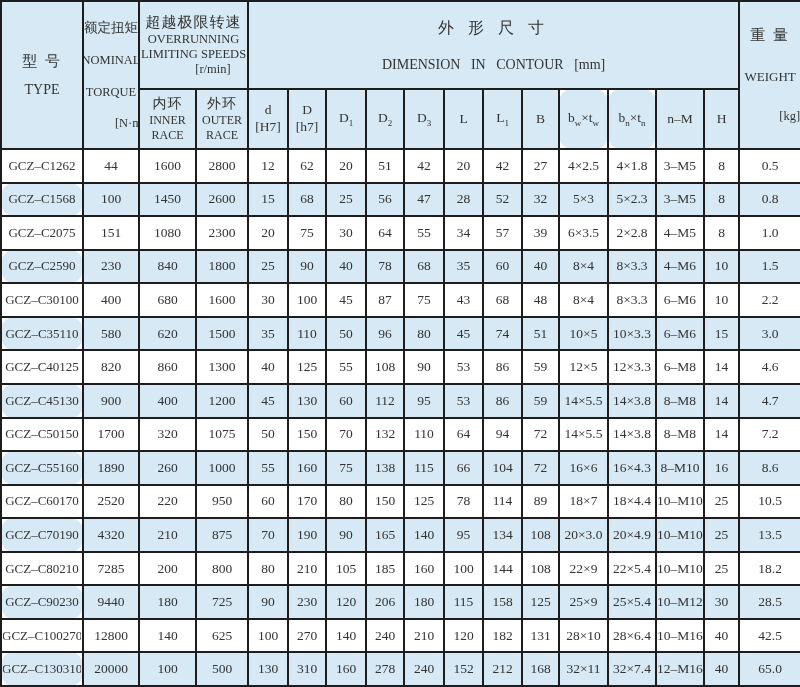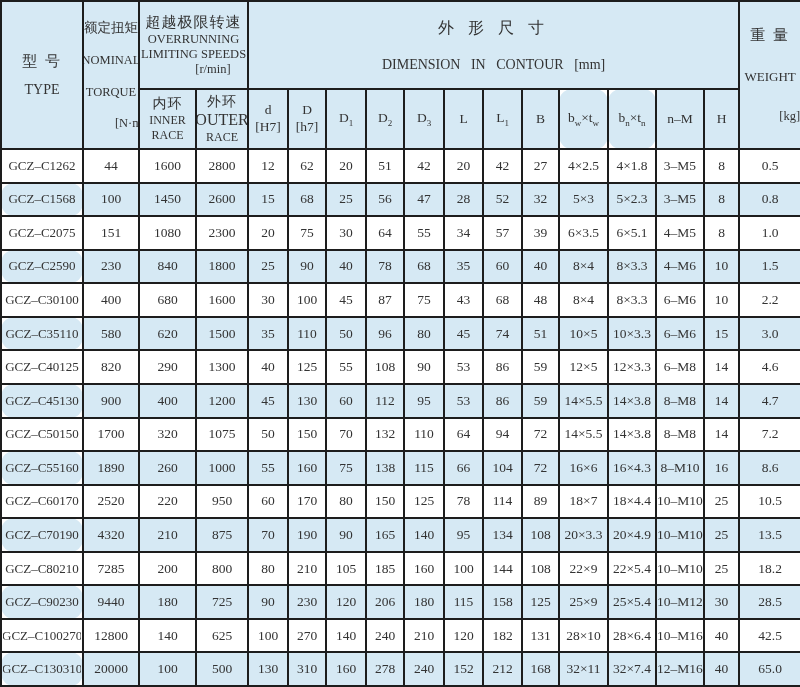--- a/index.html
+++ b/index.html
@@ -131,21 +131,21 @@
       <th>
         <div class="stack">
           <span class="zh" style="font-size:14px; letter-spacing:1px">内环</span>
           <span class="en" style="font-size:12px">INNER</span>
           <span class="en" style="font-size:12px">RACE</span>
         </div>
       </th>
       <th>
         <div class="stack">
           <span class="zh" style="font-size:14px; letter-spacing:1px">外环</span>
-          <span class="en" style="font-size:16px">OUTER</span>
+          <span class="en" style="font-size:12px">OUTER</span>
           <span class="en" style="font-size:12px">RACE</span>
         </div>
       </th>
       <th>d<br>[H7]</th>
       <th>D<br>[h7]</th>
       <th>D<sub>1</sub></th>
       <th>D<sub>2</sub></th>
       <th>D<sub>3</sub></th>
       <th>L</th>
       <th>L<sub>1</sub></th>
@@ -202,21 +202,21 @@
           <td>2300</td>
           <td>20</td>
           <td>75</td>
           <td>30</td>
           <td>64</td>
           <td>55</td>
           <td>34</td>
           <td>57</td>
           <td>39</td>
           <td>6×3.5</td>
-          <td>6×5.1</td>
+          <td>2×2.8</td>
           <td>4–M5</td>
           <td>8</td>
           <td>1.0</td>
         </tr>
         <tr>
           <td class="model">GCZ–C2590</td>
           <td>230</td>
           <td>840</td>
           <td>1800</td>
           <td>25</td>
@@ -267,21 +267,21 @@
           <td>51</td>
           <td>10×5</td>
           <td>10×3.3</td>
           <td>6–M6</td>
           <td>15</td>
           <td>3.0</td>
         </tr>
         <tr>
           <td class="model">GCZ–C40125</td>
           <td>820</td>
-          <td>290</td>
+          <td>860</td>
           <td>1300</td>
           <td>40</td>
           <td>125</td>
           <td>55</td>
           <td>108</td>
           <td>90</td>
           <td>53</td>
           <td>86</td>
           <td>59</td>
           <td>12×5</td>
@@ -372,21 +372,21 @@
           <td>210</td>
           <td>875</td>
           <td>70</td>
           <td>190</td>
           <td>90</td>
           <td>165</td>
           <td>140</td>
           <td>95</td>
           <td>134</td>
           <td>108</td>
-          <td>20×3.3</td>
+          <td>20×3.0</td>
           <td>20×4.9</td>
           <td>10–M10</td>
           <td>25</td>
           <td>13.5</td>
         </tr>
         <tr>
           <td class="model">GCZ–C80210</td>
           <td>7285</td>
           <td>200</td>
           <td>800</td>

